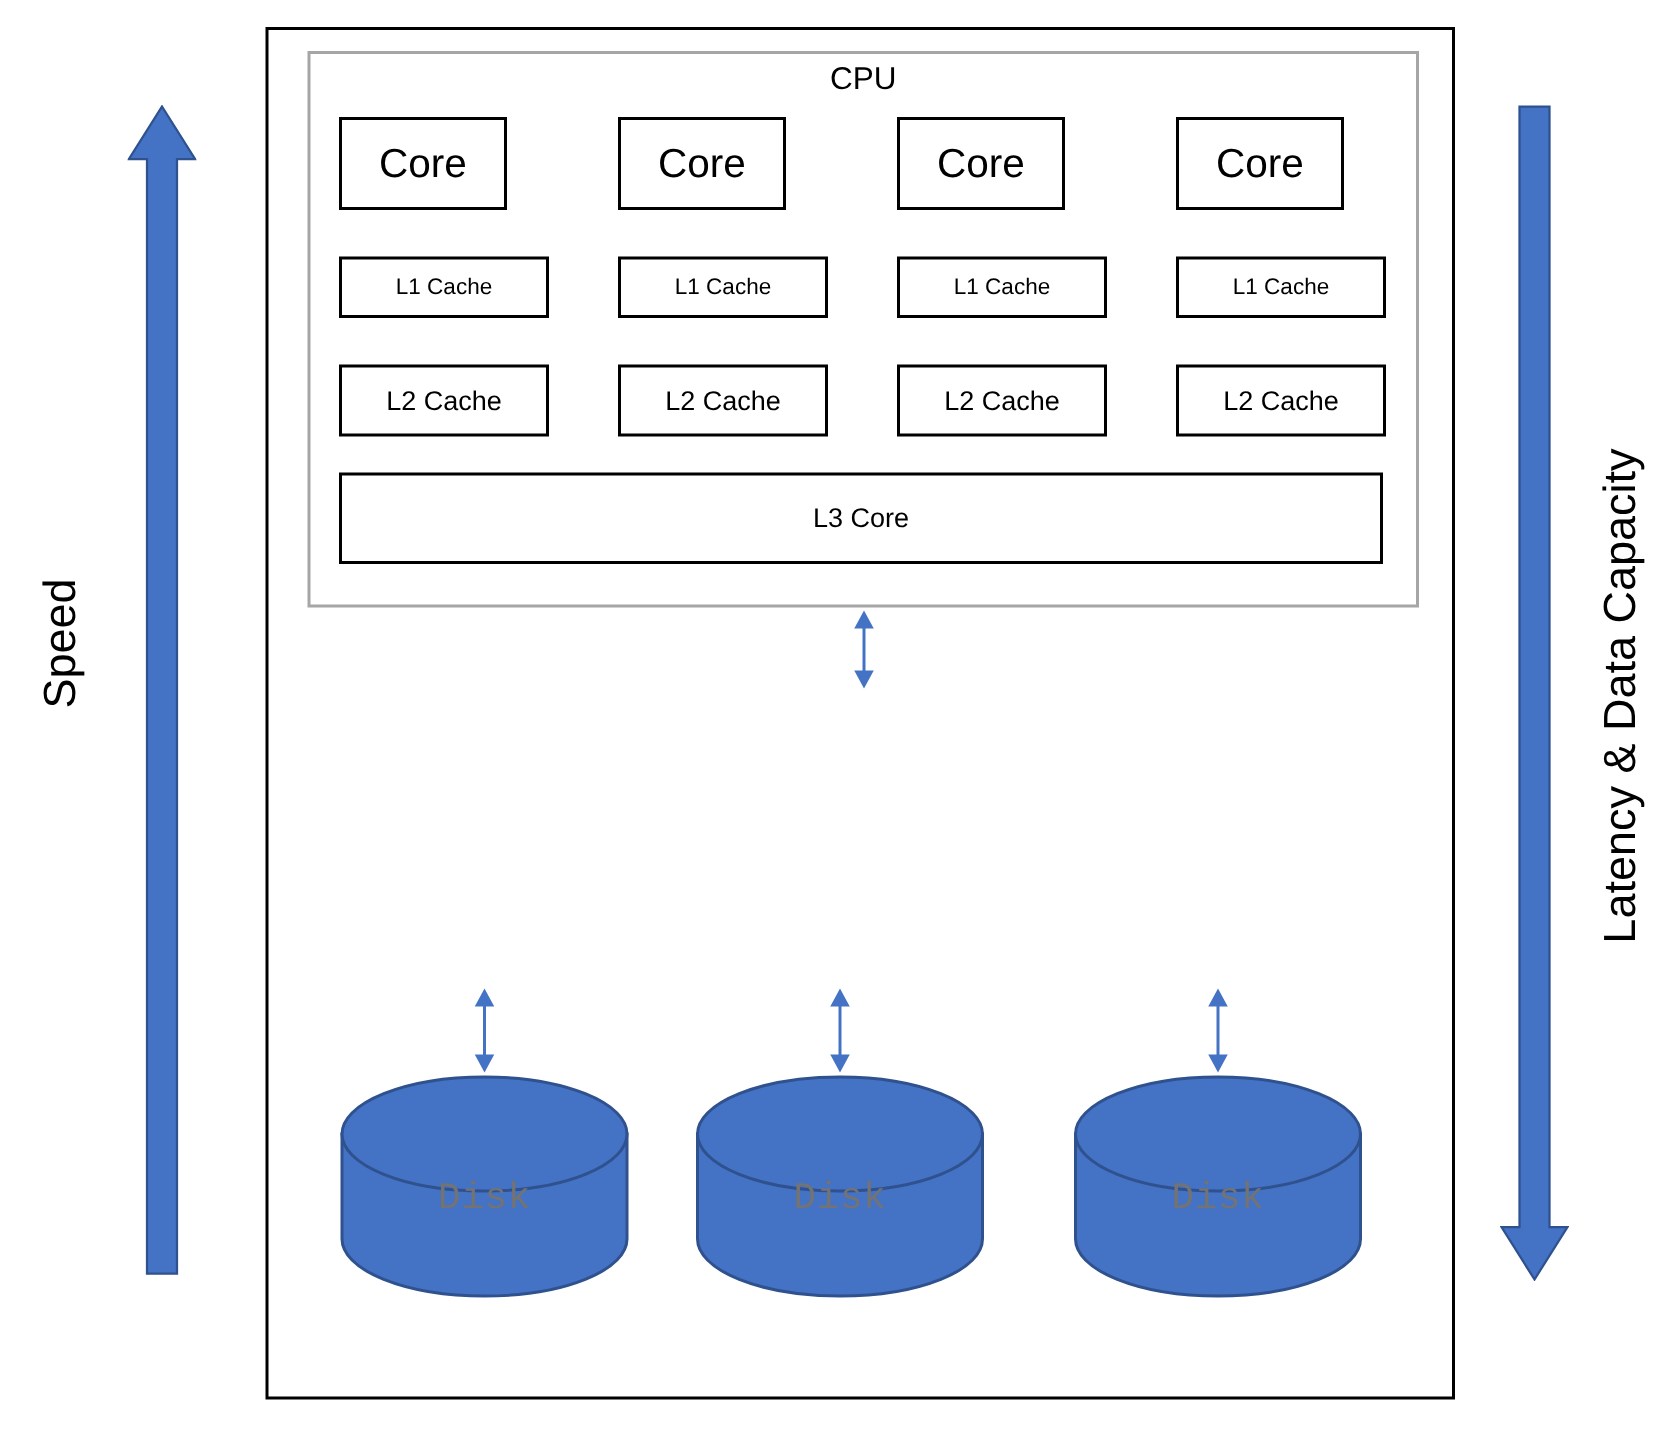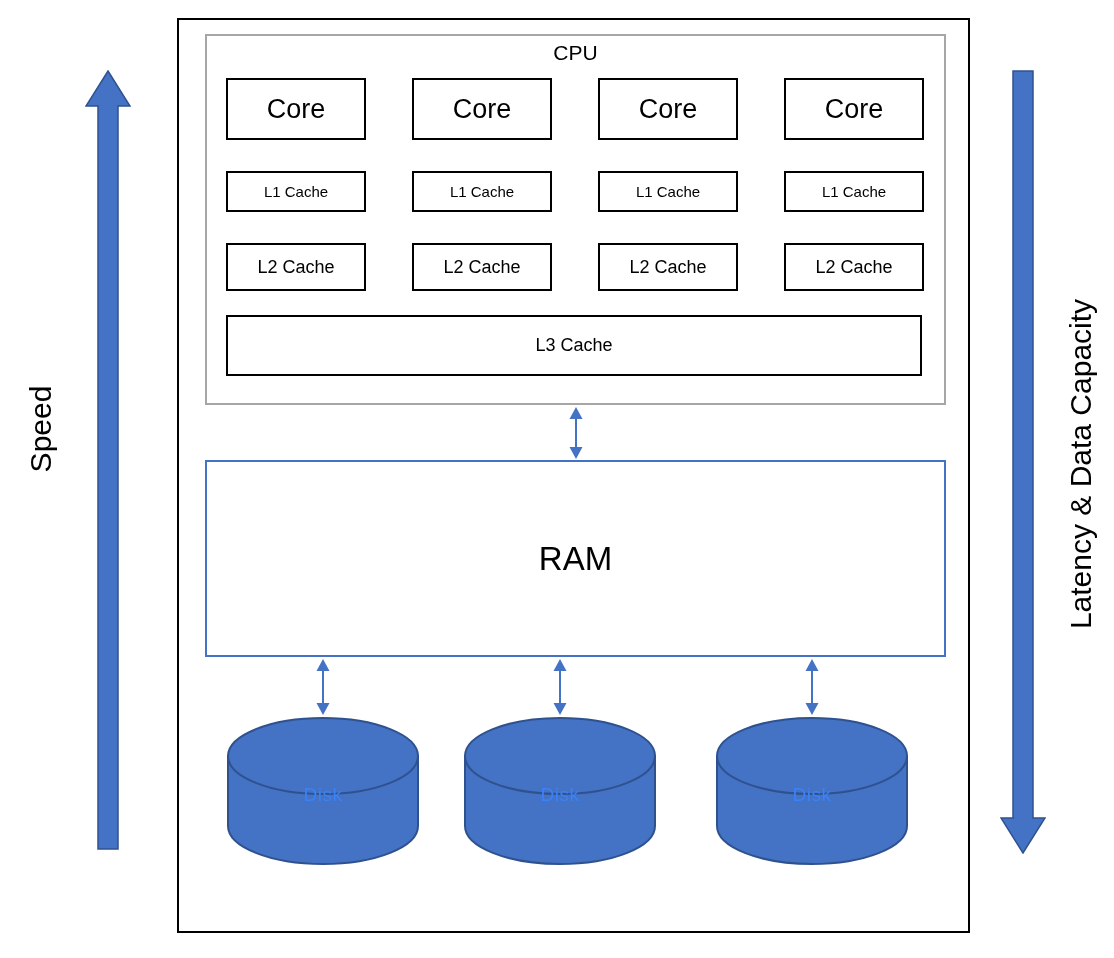--- a/index.html
+++ b/index.html
@@ -7,31 +7,31 @@
     position:relative;width:1114px;height:958px;background:#fff;overflow:hidden;
     font-family:"Liberation Sans", sans-serif;color:#000;
   }
   .abs{position:absolute;}
   
   .outer-rect{left:177px;top:18px;width:793px;height:915px;border:2.5px solid #000;box-sizing:border-box;background:#fff;}
   
   .cpu-box{left:205px;top:34px;width:741px;height:371px;border:2px solid #A6A6A6;box-sizing:border-box;background:#fff;}
   .cpu-title{left:0;top:4px;width:100%;text-align:center;font-size:21px;line-height:1.2;}
   .blk{box-sizing:border-box;background:#fff;display:flex;align-items:center;justify-content:center;}
-  .core-box{top:42px;width:140px;height:62px;border:2.5px solid #000;font-size:27px;}
+  .core-box{top:42px;width:112px;height:62px;border:2.5px solid #000;font-size:27px;}
   .l1-box{top:135px;width:140px;height:41px;border:2px solid #000;font-size:15px;}
   .l2-box{top:207px;width:140px;height:48px;border:2px solid #000;font-size:18px;}
   .l3-box{left:19px;top:279px;width:696px;height:61px;border:2.5px solid #000;font-size:18px;}
   .c1{left:19px;} .c2{left:205px;} .c3{left:391px;} .c4{left:577px;}
   
   .ram-box{left:205px;top:460px;width:741px;height:197px;border:2.5px solid #4472C4;box-sizing:border-box;background:#fff;display:flex;align-items:center;justify-content:center;font-size:33px;}
   
   .disk{width:194px;height:150px;top:716px;}
   .d1{left:226px;} .d2{left:463px;} .d3{left:715px;}
-  .disk-label{left:0;top:68px;width:100%;text-align:center;color:#3b82f6;font-size:19px;font-weight:500;letter-spacing:0.5px;}
+  .disk-label{left:0;top:68px;width:100%;text-align:center;color:#737373;font-size:25px;font-weight:500;letter-spacing:0.5px;font-family:Liberation Mono, monospace;}
   
   .v-label{white-space:nowrap;font-size:30px;transform:translate(-50%,-50%) rotate(-90deg);}
   .speed-label{left:41px;top:429px;}
   .latency-label{left:1081px;top:464px;}
   svg{display:block;}
 </style>
 </head>
 <body>
 
 <div class="stage">
@@ -59,30 +59,29 @@
     <div class="abs blk l1-box c1">L1 Cache</div>
     <div class="abs blk l1-box c2">L1 Cache</div>
     <div class="abs blk l1-box c3">L1 Cache</div>
     <div class="abs blk l1-box c4">L1 Cache</div>
 
     <div class="abs blk l2-box c1">L2 Cache</div>
     <div class="abs blk l2-box c2">L2 Cache</div>
     <div class="abs blk l2-box c3">L2 Cache</div>
     <div class="abs blk l2-box c4">L2 Cache</div>
 
-    <div class="abs blk l3-box">L3 Cache</div>
+    <div class="abs blk l3-box">L3 Core</div>
   </div>
 
   <svg class="abs" style="left:566px;top:406px;" width="20" height="54" viewBox="0 0 20 54">
     <line x1="10" y1="11" x2="10" y2="43" stroke="#4472C4" stroke-width="2"></line>
     <polygon points="10,1 3.5,13 16.5,13" fill="#4472C4"></polygon>
     <polygon points="10,53 3.5,41 16.5,41" fill="#4472C4"></polygon>
   </svg>
 
-  <div class="abs ram-box">RAM</div>
 
   <svg class="abs" style="left:313px;top:658px;" width="20" height="58" viewBox="0 0 20 58">
     <line x1="10" y1="11" x2="10" y2="47" stroke="#4472C4" stroke-width="2"></line>
     <polygon points="10,1 3.5,13 16.5,13" fill="#4472C4"></polygon>
     <polygon points="10,57 3.5,45 16.5,45" fill="#4472C4"></polygon>
   </svg>
   <svg class="abs" style="left:550px;top:658px;" width="20" height="58" viewBox="0 0 20 58">
     <line x1="10" y1="11" x2="10" y2="47" stroke="#4472C4" stroke-width="2"></line>
     <polygon points="10,1 3.5,13 16.5,13" fill="#4472C4"></polygon>
     <polygon points="10,57 3.5,45 16.5,45" fill="#4472C4"></polygon>

